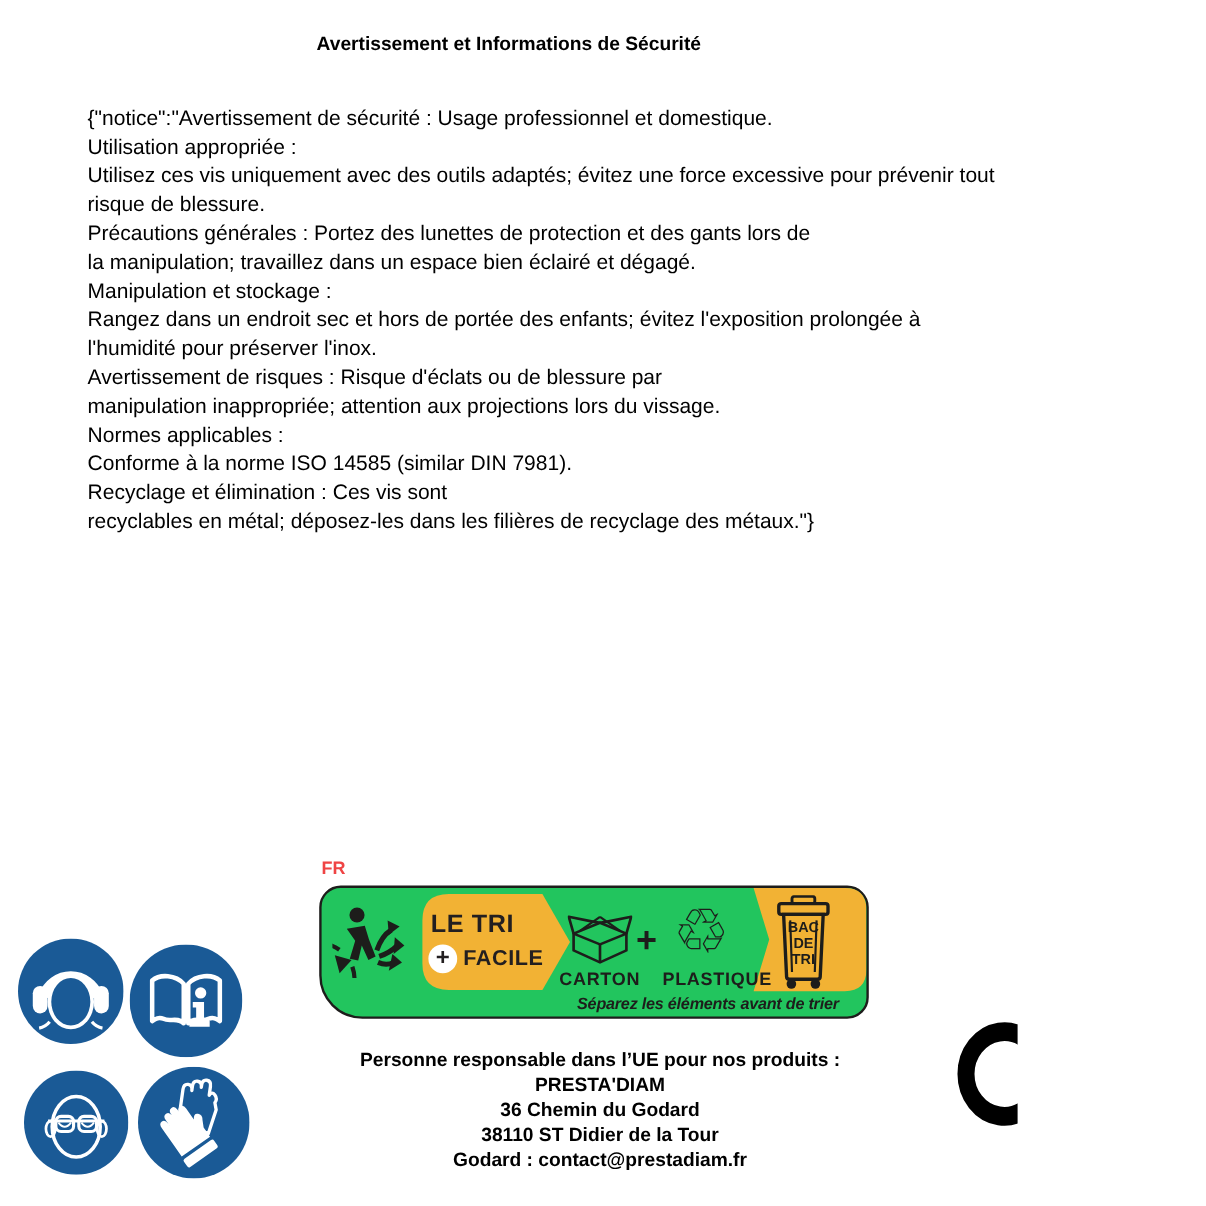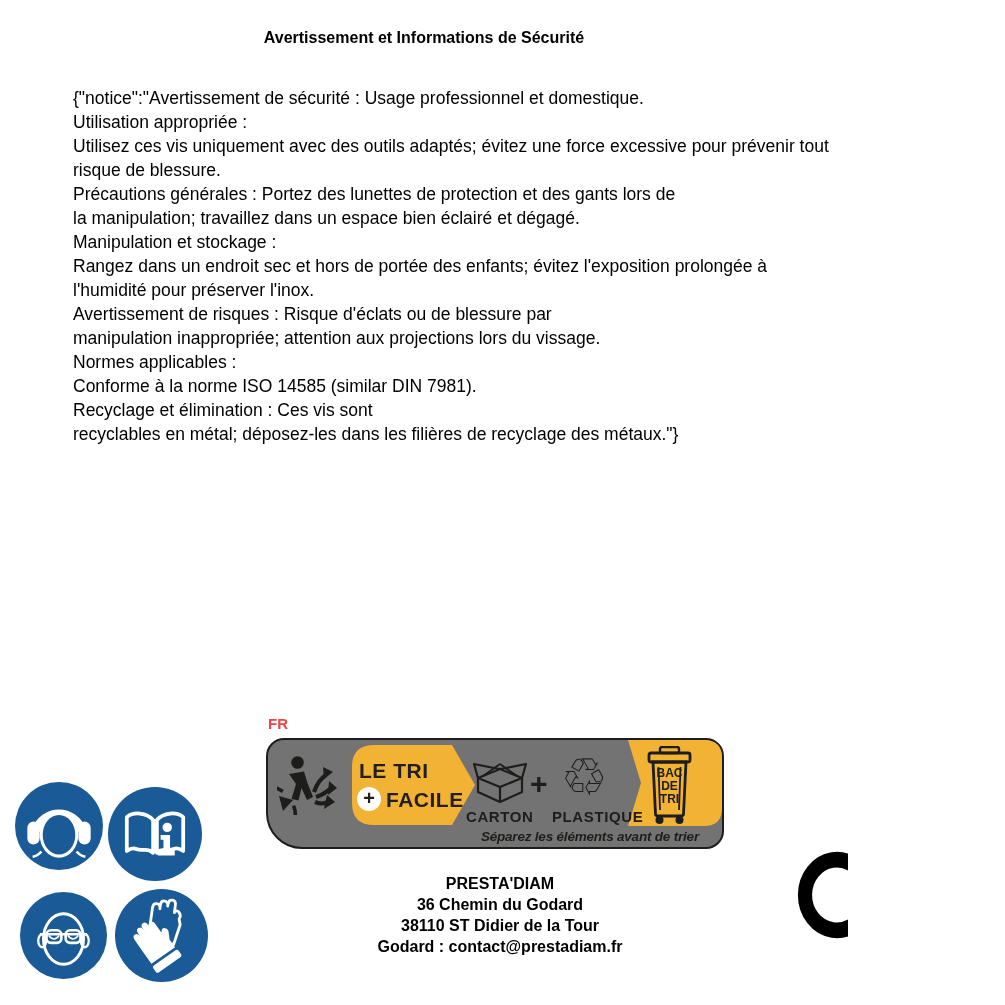--- a/index.html
+++ b/index.html
@@ -5,27 +5,27 @@
   html,body{margin:0;padding:0;background:#fff;}
   .page{position:relative;width:848px;height:1005px;background:#ffffff;overflow:hidden;
         font-family:"Liberation Sans",sans-serif;color:#000;}
   .title{position:absolute;top:29px;left:0;width:100%;text-align:center;
          font-size:16px;font-weight:bold;margin:0;}
   .notice{position:absolute;left:73px;top:86px;font-size:17.5px;line-height:24px;
           white-space:pre;letter-spacing:0px;}
   
   .fr-label{position:absolute;left:268px;top:715px;font-size:15px;font-weight:bold;color:#ef4444;}
   .banner-box{position:absolute;left:266px;top:738px;width:454px;height:107px;
-              border:2.5px solid #1d1d1b;border-radius:18px 18px 18px 36px;background:#737373;}
+              border:2.5px solid #1d1d1b;border-radius:18px 18px 18px 36px;background:#22c55e;}
   .banner-art{position:absolute;left:0;top:0;}
   .triman{position:absolute;left:9px;top:8px;}
   .letri{position:absolute;left:91px;top:19px;font-size:21px;font-weight:bold;color:#231F20;letter-spacing:0.5px;}
   .plusbadge{position:absolute;left:89px;top:47px;width:24px;height:24px;border-radius:50%;
              background:#fff;color:#231F20;font-size:20px;font-weight:bold;text-align:center;line-height:23px;}
-  .facile{position:absolute;left:118px;top:48px;font-size:21px;font-weight:bold;color:#231F20;letter-spacing:0.5px;}
+  .facile{position:absolute;left:118px;top:48px;font-size:18px;font-weight:bold;color:#231F20;letter-spacing:0.5px;}
   .carton-icon{position:absolute;left:205px;top:18px;}
   .mat-label{position:absolute;top:68px;font-size:15px;font-weight:bold;color:#1d1d1b;
              letter-spacing:0.6px;text-align:center;}
   .lab-carton{left:198px;width:66px;}
   .lab-plastique{left:284px;width:72px;}
   .midplus{position:absolute;left:262px;top:29px;font-size:30px;font-weight:bold;color:#1d1d1b;line-height:30px;}
   .plastique-icon{position:absolute;left:293px;top:10px;font-family:"DejaVu Sans",sans-serif;
                   font-size:52px;line-height:54px;color:#1d1d1b;font-weight:normal;}
   .bin{position:absolute;left:379px;top:6px;}
   .bin text{font-family:"Liberation Sans",sans-serif;font-weight:bold;font-size:12px;fill:#1d1d1b;}
@@ -162,20 +162,21 @@
     <g transform="translate(40,8) rotate(8)">
       <path d="M2,34 V12 Q2,7 6,7 Q10,7 10,12 V8 Q10,3 14,3 Q18,3 18,8 V6 Q18,1 22,1 Q26,1 26,6 V14 Q28,10 31,13 Q34,16 32,20 L34,26 L30,48 L5,44 Z" fill="#1A5A96" stroke="#fff" stroke-width="3" stroke-linejoin="round"></path>
     </g>
     <g transform="translate(14,48) rotate(-35)">
       <path d="M2,26 V10 Q2,5 5.5,5 Q9,5 9,10 V16 V6 Q9,1.5 12.5,1.5 Q16,1.5 16,6 V15 V4.5 Q16,0 19.5,0 Q23,0 23,4.5 V16 V8 Q23,3.5 26.5,3.5 Q30,3.5 30,8 V20 Q33,15 36,18 Q39,21 36,25 L33,31 L33,41 L2,41 Z" fill="#fff"></path>
       <rect x="1" y="44" width="33" height="9" rx="2" fill="#fff"></rect>
     </g>
   </svg>
 
   <div class="responsible">
+    <div>Personne responsable dans l’UE pour nos produits :</div>
     <div>PRESTA'DIAM</div>
     <div>36 Chemin du Godard</div>
     <div>38110 ST Didier de la Tour</div>
     <div>Godard : contact@prestadiam.fr</div>
   </div>
 
   <svg class="ce" width="142" height="98" viewBox="0 0 160 100" preserveAspectRatio="none">
     <path d="M64.6,19.8 A36,36 0 1 0 64.6,80.2" stroke="#000" stroke-width="16" fill="none"></path>
     <path d="M137.6,19.8 A36,36 0 1 0 137.6,80.2" stroke="#000" stroke-width="16" fill="none"></path>
     <line x1="118" y1="50" x2="136" y2="50" stroke="#000" stroke-width="16"></line>

